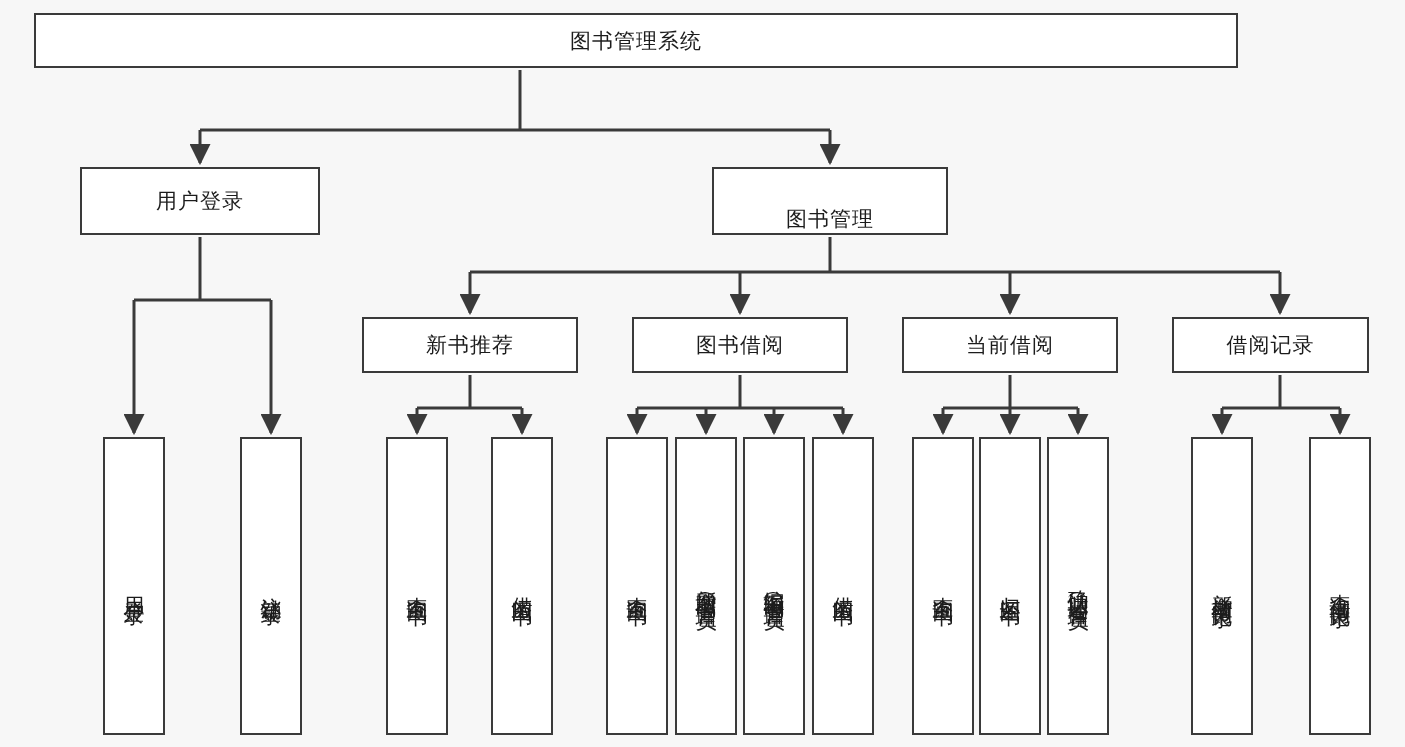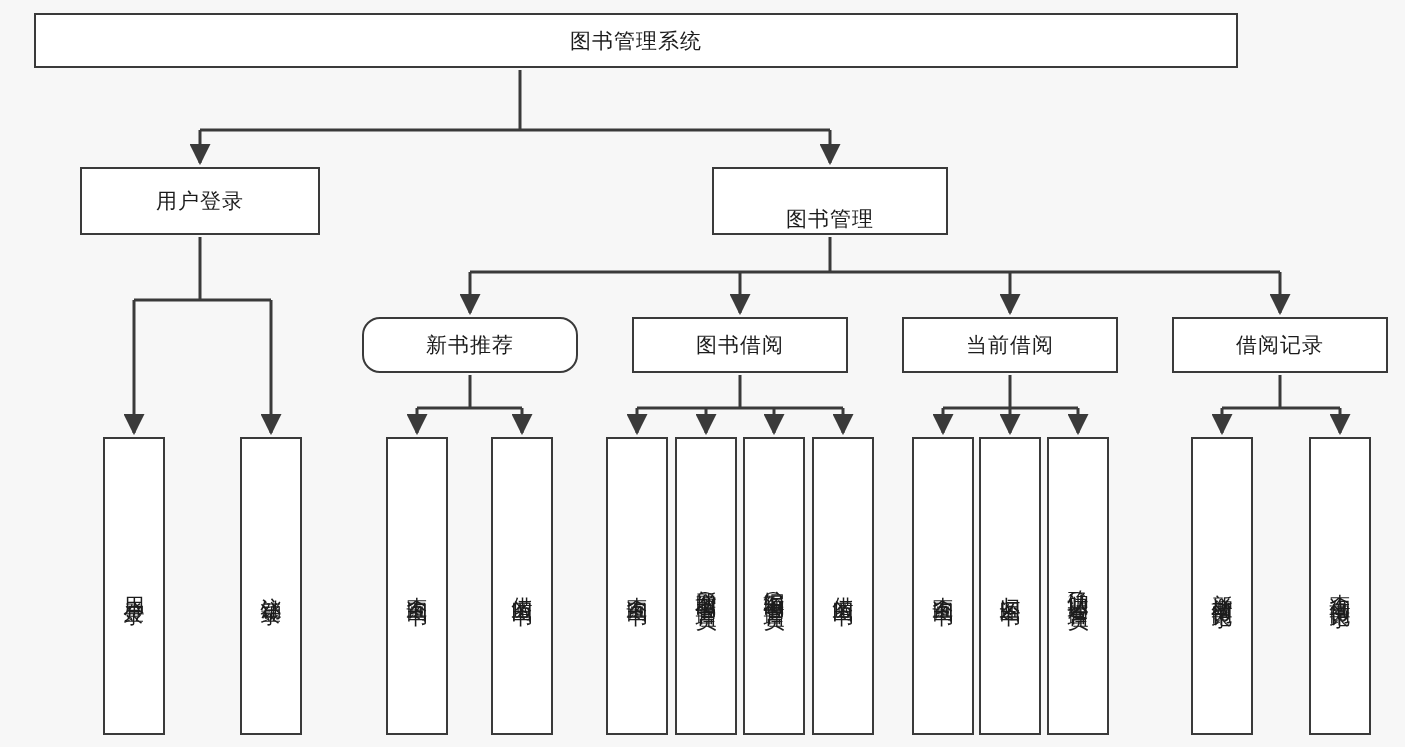--- a/index.html
+++ b/index.html
@@ -116,30 +116,30 @@
     <span>图书管理系统</span>
   </div>
 
   <div class="node horiz" style="left:80px;top:167px;width:240px;height:68px;">
     <span>用户登录</span>
   </div>
   <div class="node horiz" style="left:712px;top:167px;width:236px;height:68px;align-items:flex-end;">
     <span>图书管理</span>
   </div>
 
-  <div class="node horiz" style="left:362px;top:317px;width:216px;height:56px;border-radius:18px;">
+  <div class="node horiz" style="left:362px;top:317px;width:216px;height:56px;">
     <span>新书推荐</span>
   </div>
   <div class="node horiz" style="left:632px;top:317px;width:216px;height:56px;">
     <span>图书借阅</span>
   </div>
   <div class="node horiz" style="left:902px;top:317px;width:216px;height:56px;">
     <span>当前借阅</span>
   </div>
-  <div class="node horiz" style="left:1172px;top:317px;width:216px;height:56px;">
+  <div class="node horiz" style="left:1172px;top:317px;width:197px;height:56px;">
     <span>借阅记录</span>
   </div>
 
   <div class="node vert" style="left:103px;top:437px;width:62px;height:298px;">
     <span class="vlabel">用户登录</span>
   </div>
   <div class="node vert" style="left:240px;top:437px;width:62px;height:298px;">
     <span class="vlabel">注销登录</span>
   </div>
 

